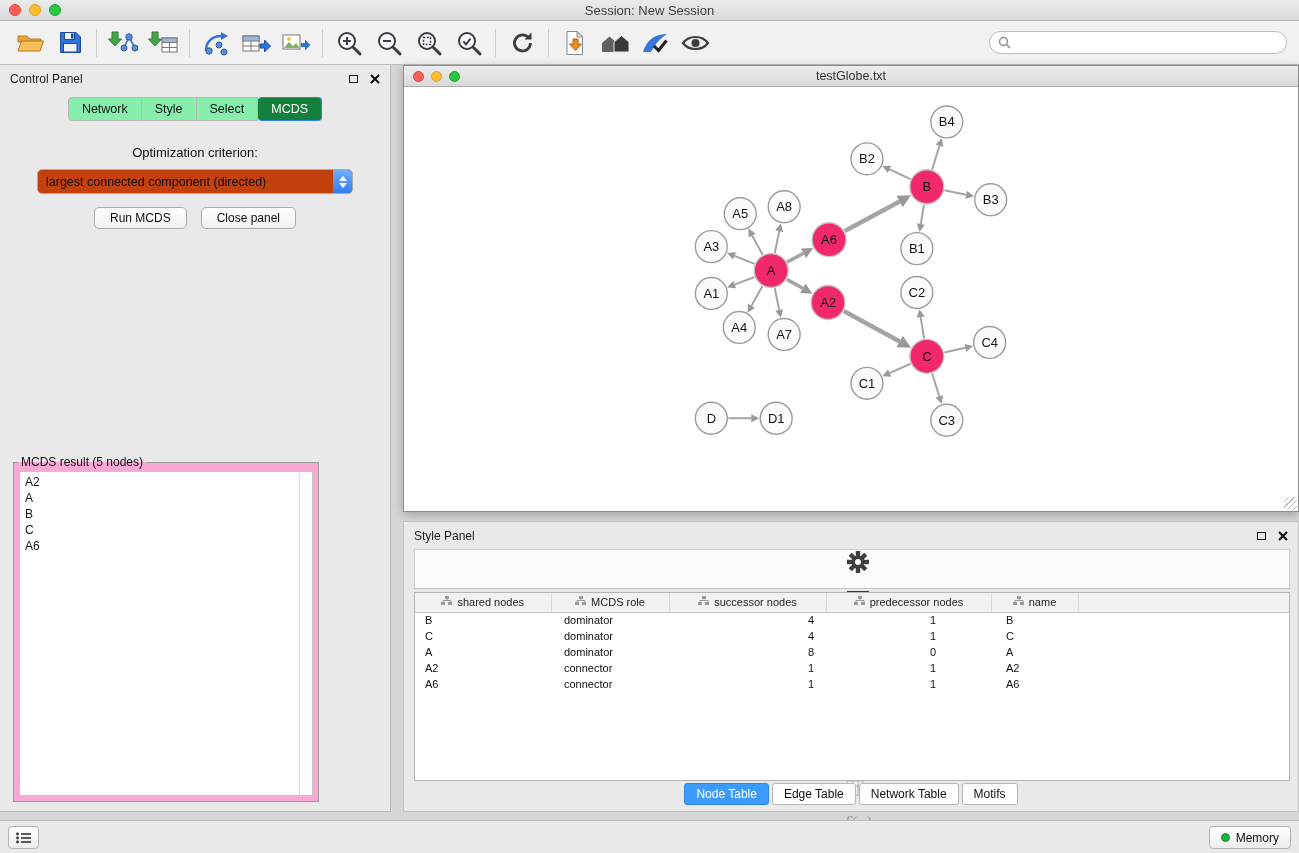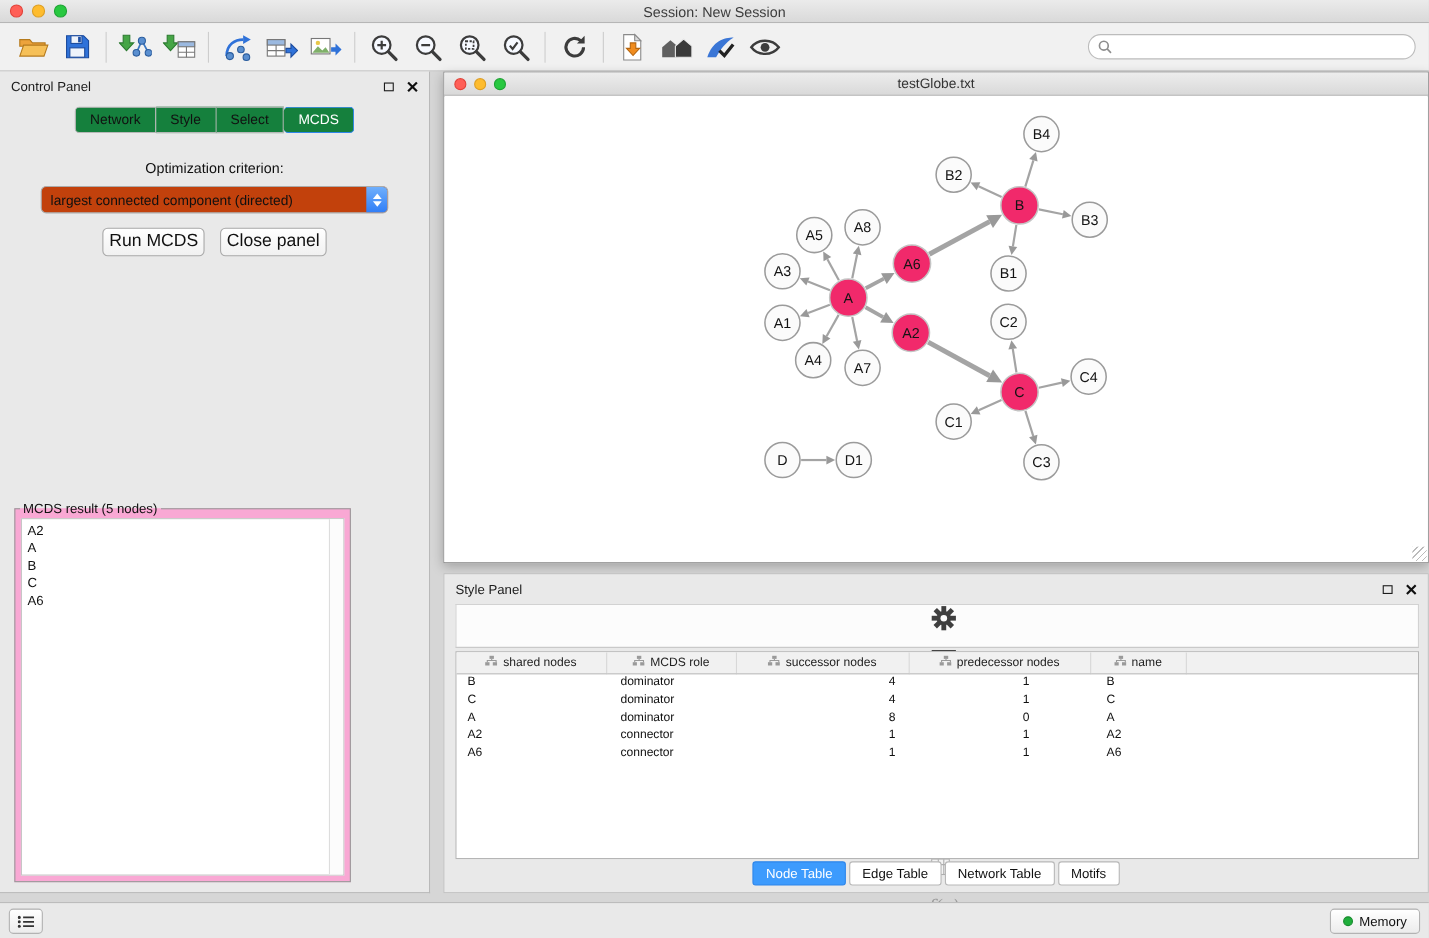--- a/index.html
+++ b/index.html
@@ -30,37 +30,37 @@
   
   .main { position:absolute; top:65px; left:0; width:1299px; height:755px; }
 
   
   .control-panel { position:absolute; left:0; top:0; width:391px; height:747px; background:#e9e9e9;
     border-right:1px solid #b9b9b9; border-bottom:1px solid #b9b9b9; }
   .panel-header { height:27px; display:flex; align-items:center; padding:0 10px; font-size:12px; color:#1c1c1c; }
   .hdr-icons { margin-left:auto; display:flex; gap:12px; align-items:center; }
   .float-icon { width:9px; height:8px; border:1.5px solid #1c1c1c; display:inline-block; }
   .cp-tabs { display:flex; justify-content:center; margin-top:5px; }
-  .cp-tab { font-size:12.5px; padding:4px 13px; background:#15803d; border:1px solid #b7b7b7; border-left:none;
+  .cp-tab { font-size:12.5px; padding:4px 13px; background:#86efac; border:1px solid #b7b7b7; border-left:none;
     color:#111; cursor:default; }
   .cp-tab:first-child { border-left:1px solid #b7b7b7; border-radius:4px 0 0 4px; }
   .cp-tab:last-child { border-radius:0 4px 4px 0; }
   .cp-tab.active { background:#15803d; color:#fff; border-color:#2f86ea; border-radius:4px; }
   .opt-label { text-align:center; font-size:13px; margin-top:24px; color:#101010; }
   .dropdown { margin:9px auto 0; width:316px; height:25px; background:#c2410c; border:1px solid #ababab;
     border-radius:5px; display:flex; align-items:center; overflow:hidden; }
   .dropdown-text { font-size:12.5px; padding-left:8px; color:#101010; flex:1; white-space:nowrap; }
   .dropdown-stepper { width:19px; height:25px; background:linear-gradient(#72b1fc,#2e7cf6);
     display:flex; flex-direction:column; align-items:center; justify-content:center; gap:2px; }
   .step-up { width:0; height:0; border-left:4px solid transparent; border-right:4px solid transparent;
     border-bottom:5px solid #fff; }
   .step-down { width:0; height:0; border-left:4px solid transparent; border-right:4px solid transparent;
     border-top:5px solid #fff; }
   .btn-row { display:flex; justify-content:center; gap:14px; margin-top:13px; }
-  .cp-btn { font-size:16px; padding:3px 5px; background:linear-gradient(#ffffff,#f1f1f1);
+  .cp-btn { font-size:12px; padding:3px 15px; background:linear-gradient(#ffffff,#f1f1f1);
     border:1px solid #ababab; border-radius:5px; color:#101010; }
   .result-box { position:absolute; left:13px; top:390px; width:306px; height:347px;
     border:1px solid #9a9a9a; background:#f9a8d4; padding:0; }
   .result-box legend { font-size:12px; margin-left:4px; padding:0 3px; color:#101010; }
   .result-list { position:absolute; left:5px; top:2px; right:5px; bottom:5px; background:#fff;
     border:1px solid #c6c6c6; font-size:12px; padding:2px 18px 2px 5px; overflow:hidden; }
   .result-item { line-height:16px; color:#101010; }
   .scroll-track { position:absolute; right:0; top:0; bottom:0; width:13px; background:#fcfcfc;
     border-left:1px solid #ddd; }
 

